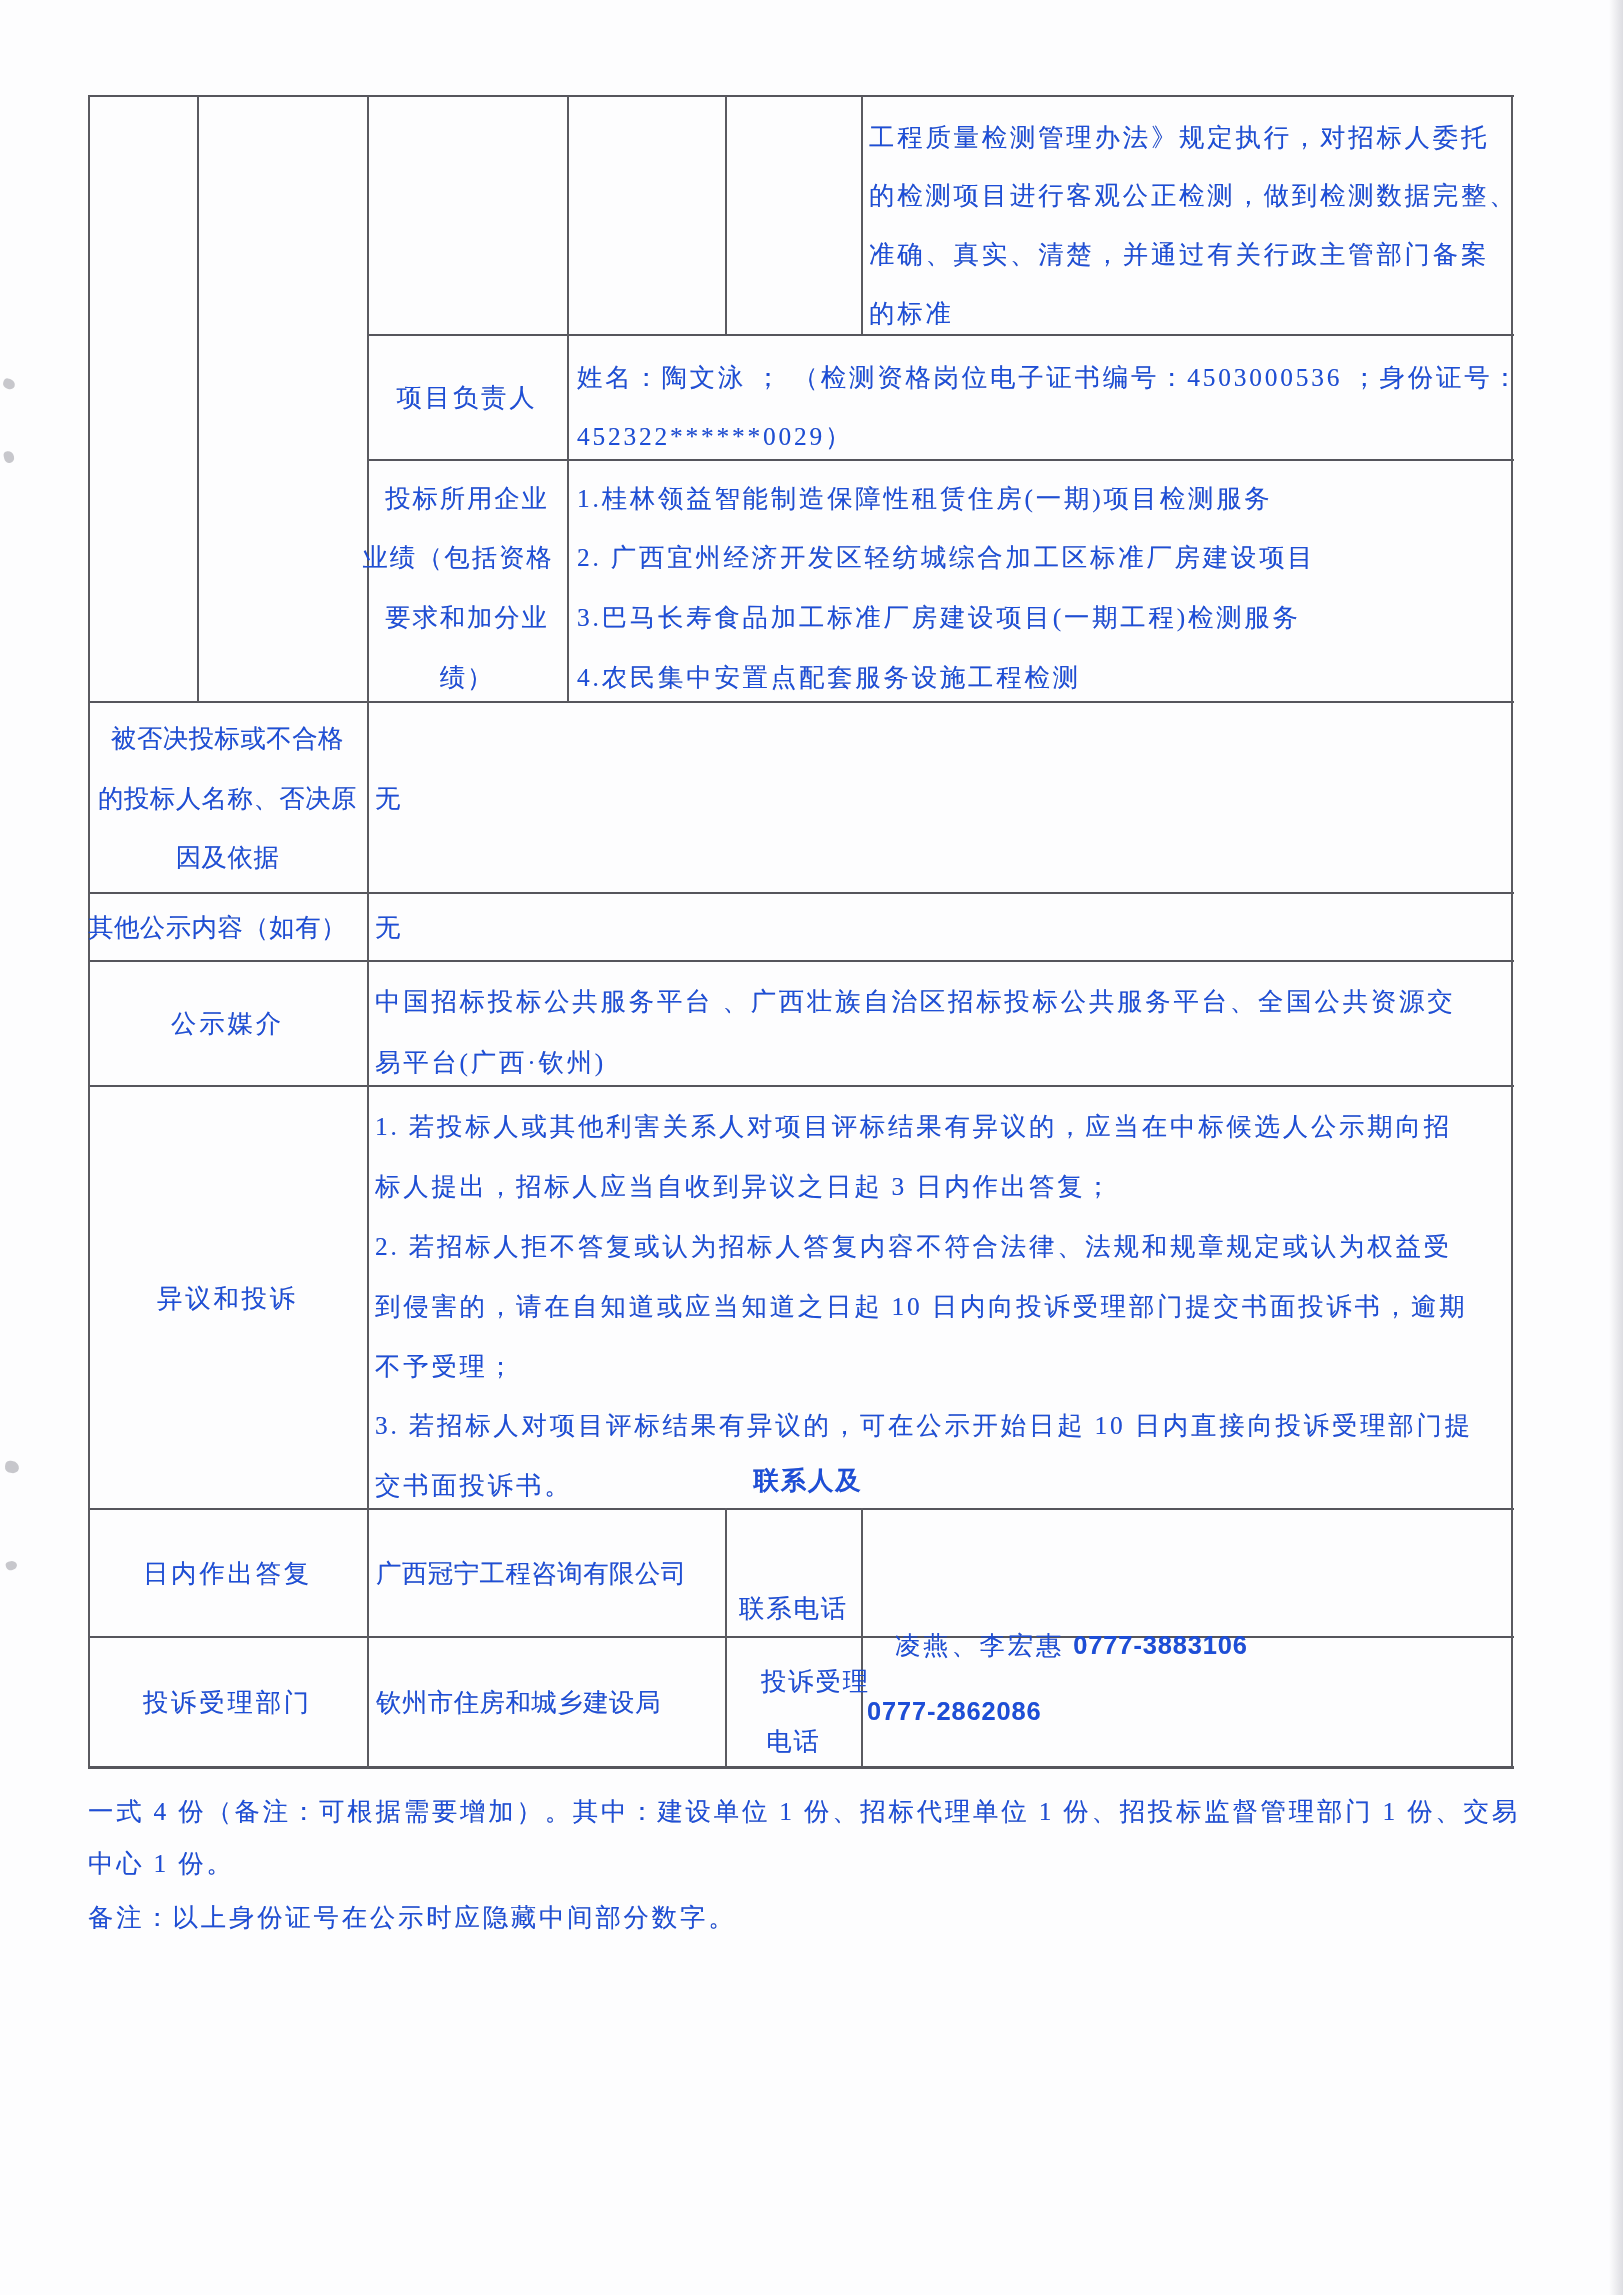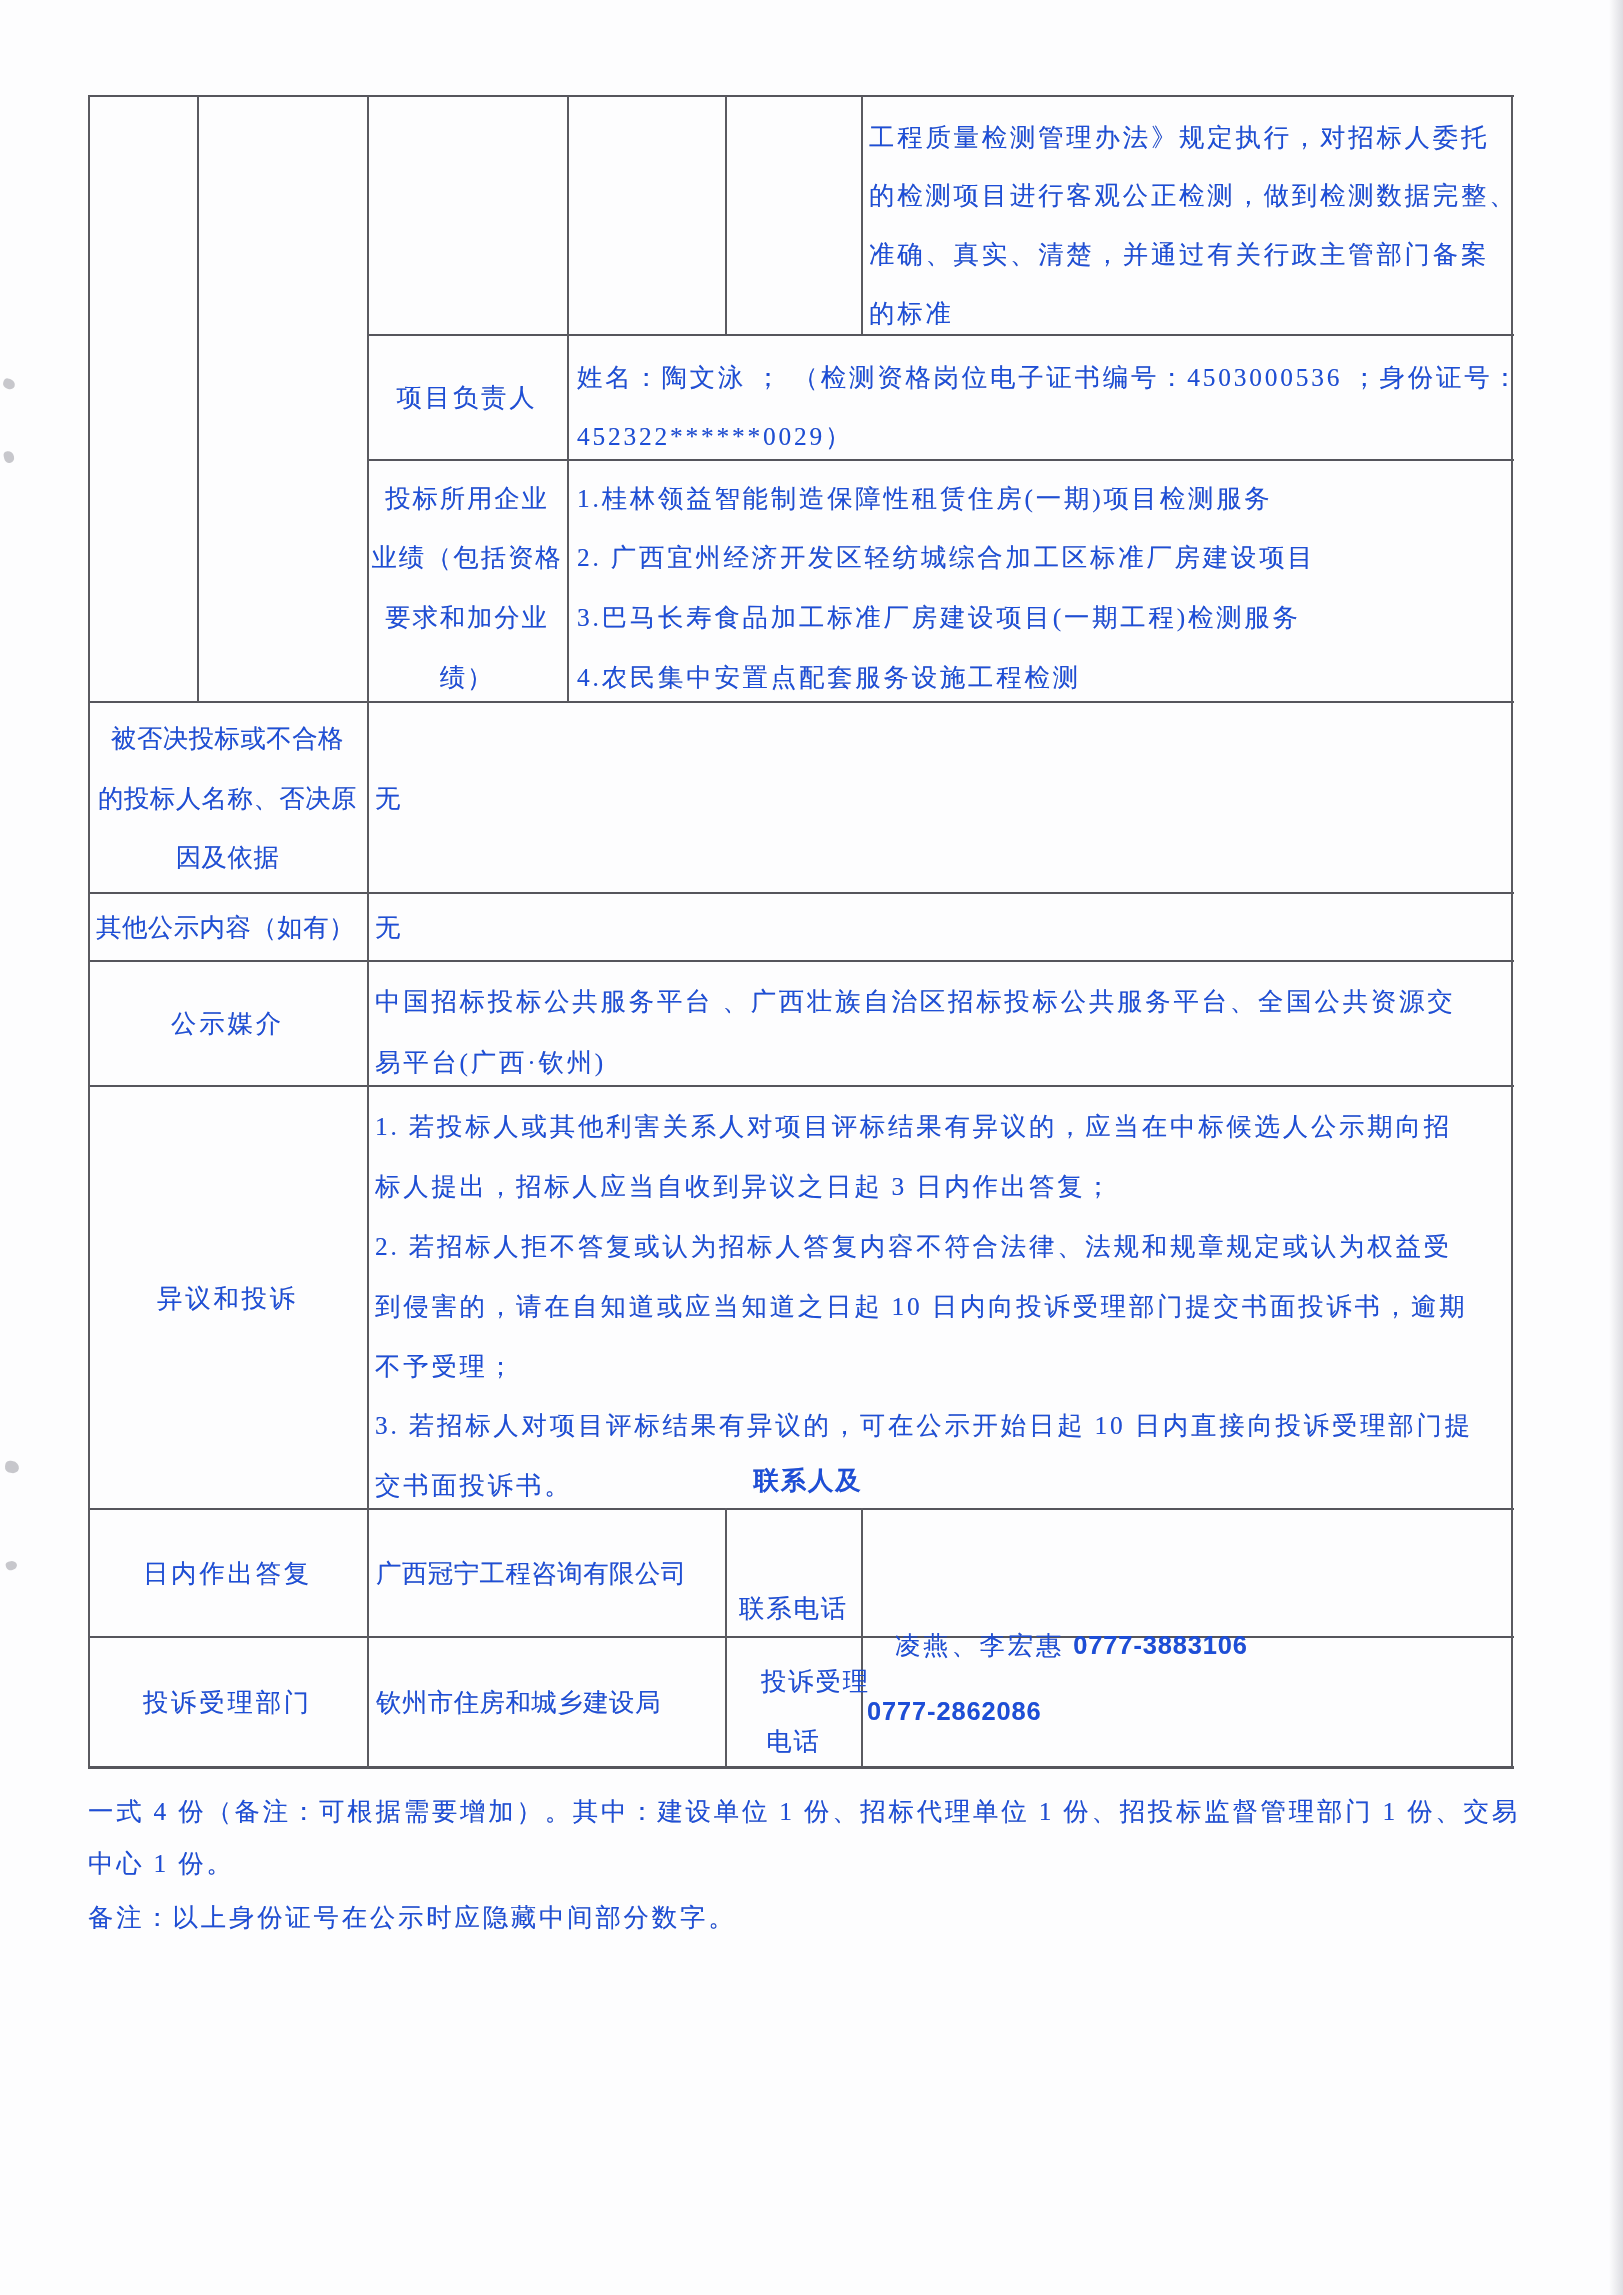--- a/index.html
+++ b/index.html
@@ -67,34 +67,34 @@
 <div class="ln" style="left:869px;top:122px;">工程质量检测管理办法》规定执行，对招标人委托</div>
 <div class="ln" style="left:869px;top:180px;">的检测项目进行客观公正检测，做到检测数据完整、</div>
 <div class="ln" style="left:869px;top:239px;">准确、真实、清楚，并通过有关行政主管部门备案</div>
 <div class="ln" style="left:869px;top:298px;">的标准</div>
 
 <div class="ln ctr" style="left:367px;top:382px;width:200px;">项目负责人</div>
 <div class="ln" style="left:577px;top:362px;">姓名：陶文泳 ； （检测资格岗位电子证书编号：4503000536 ；身份证号：</div>
 <div class="ln" style="left:577px;top:421px;">452322******0029）</div>
 
 <div class="ln ctr semi" style="left:367px;top:483px;width:200px;">投标所用企业</div>
-<div class="ln ctr semi" style="left:367px;top:542px;width:200px;">业绩（包括资格</div>
+<div class="ln ctr semi" style="left:358px;top:542px;width:200px;">业绩（包括资格</div>
 <div class="ln ctr semi" style="left:367px;top:602px;width:200px;">要求和加分业</div>
 <div class="ln ctr semi" style="left:367px;top:662px;width:200px;">绩）</div>
 <div class="ln" style="left:577px;top:483px;">1.桂林领益智能制造保障性租赁住房(一期)项目检测服务</div>
 <div class="ln" style="left:577px;top:542px;">2. 广西宜州经济开发区轻纺城综合加工区标准厂房建设项目</div>
 <div class="ln" style="left:577px;top:602px;">3.巴马长寿食品加工标准厂房建设项目(一期工程)检测服务</div>
 <div class="ln" style="left:577px;top:662px;">4.农民集中安置点配套服务设施工程检测</div>
 
 <div class="ln ctr tight" style="left:88px;top:723px;width:279px;">被否决投标或不合格</div>
 <div class="ln ctr tight" style="left:88px;top:783px;width:279px;">的投标人名称、否决原</div>
 <div class="ln ctr tight" style="left:88px;top:842px;width:279px;">因及依据</div>
 <div class="ln" style="left:375px;top:783px;">无</div>
 
-<div class="ln ctr tight" style="left:96px;top:912px;width:255px;">其他公示内容（如有）</div>
+<div class="ln ctr tight" style="left:88px;top:912px;width:255px;">其他公示内容（如有）</div>
 <div class="ln" style="left:375px;top:912px;">无</div>
 
 <div class="ln ctr" style="left:88px;top:1008px;width:279px;">公示媒介</div>
 <div class="ln" style="left:375px;top:986px;">中国招标投标公共服务平台 、广西壮族自治区招标投标公共服务平台、全国公共资源交</div>
 <div class="ln" style="left:375px;top:1047px;">易平台(广西·钦州)</div>
 
 <div class="ln ctr" style="left:88px;top:1283px;width:279px;">异议和投诉</div>
 <div class="ln" style="left:375px;top:1111px;">1. 若投标人或其他利害关系人对项目评标结果有异议的，应当在中标候选人公示期向招</div>
 <div class="ln" style="left:375px;top:1171px;">标人提出，招标人应当自收到异议之日起 3 日内作出答复；</div>
 <div class="ln" style="left:375px;top:1231px;">2. 若招标人拒不答复或认为招标人答复内容不符合法律、法规和规章规定或认为权益受</div>

